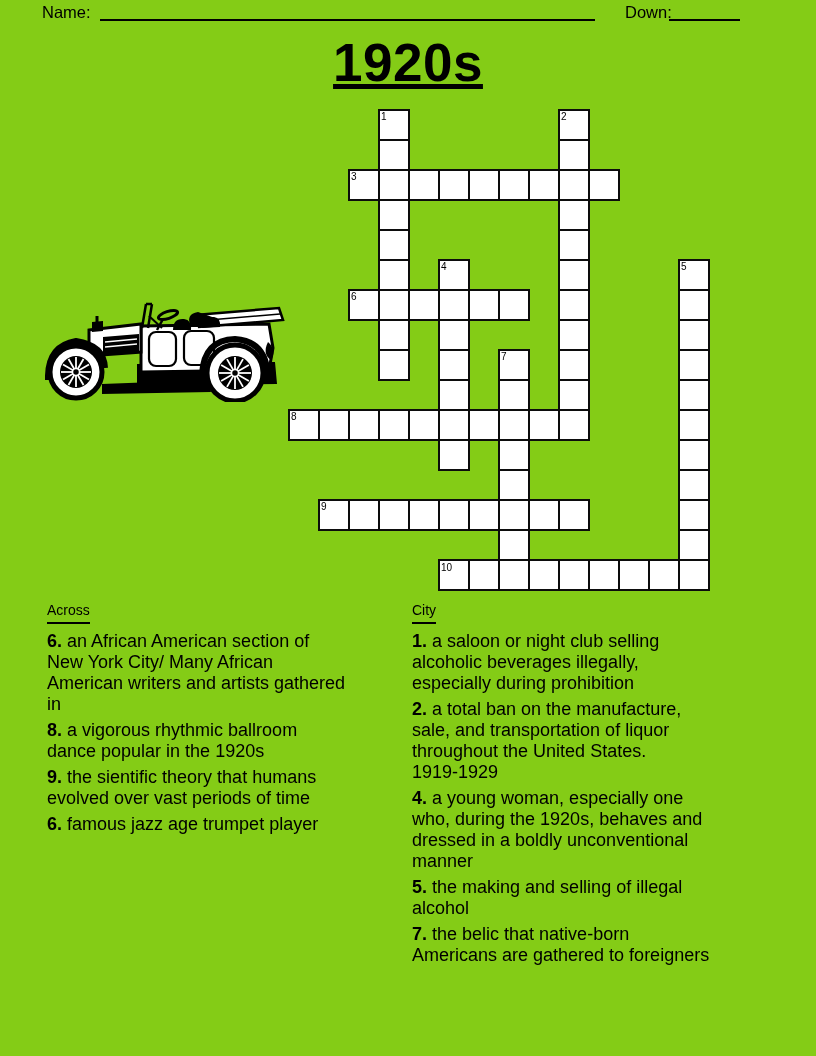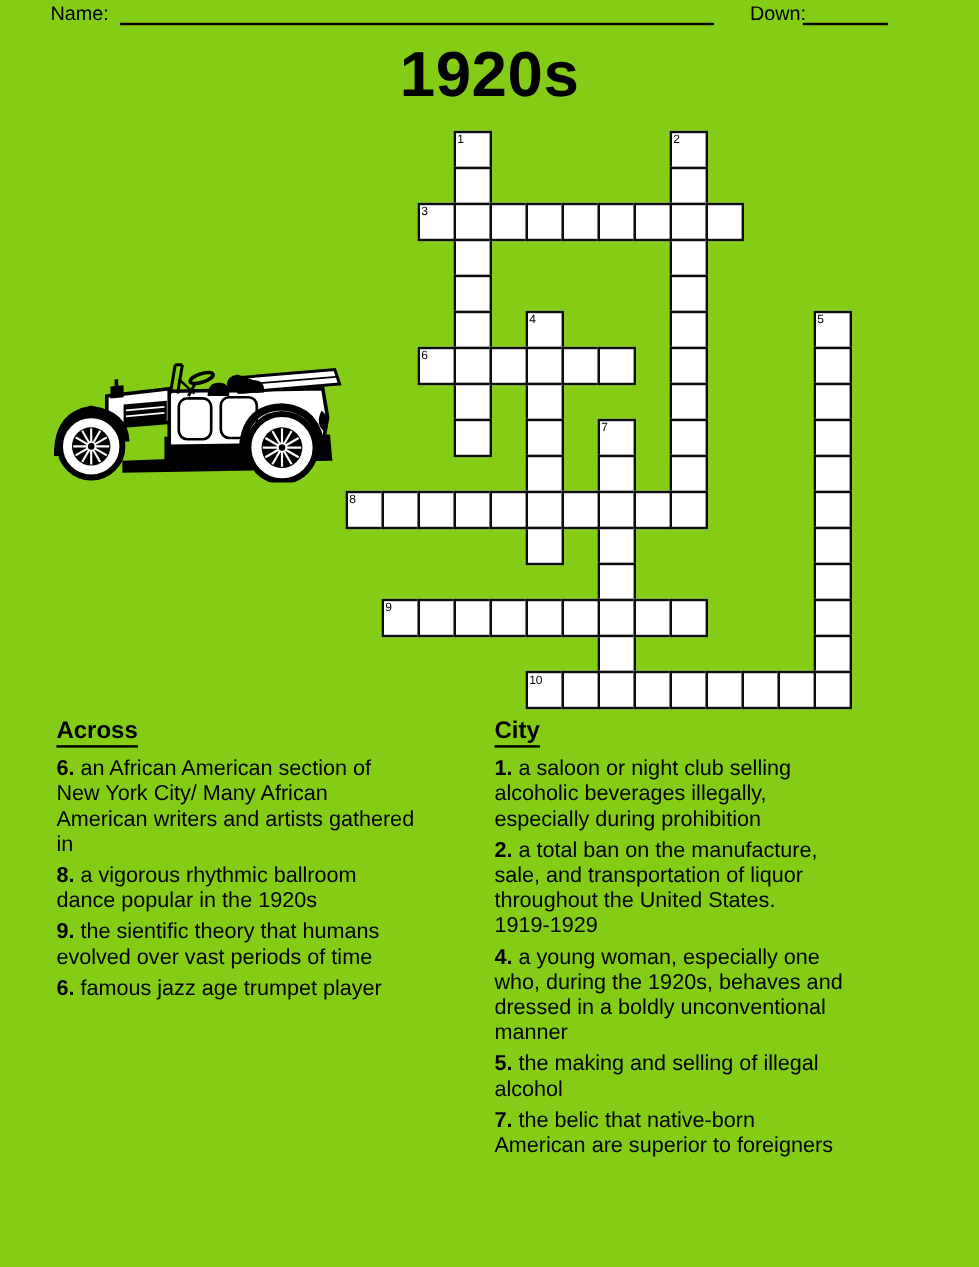--- a/index.html
+++ b/index.html
@@ -23,20 +23,21 @@
 
   
   .title {
     position: absolute;
     top: 36px; left: 0; width: 100%;
     text-align: center;
     font-size: 53px;
     font-weight: 700;
     line-height: 1;
     letter-spacing: 0.5px;
+    text-decoration: underline;
   }
 
   
   #grid { position: absolute; left: 288px; top: 109px; width: 424px; height: 484px; }
   .cell {
     position: absolute;
     width: 32px; height: 32px;
     box-sizing: border-box;
     border: 2px solid #0c0c0c;
     background: #fff;
@@ -50,22 +51,22 @@
 
   
   .car { position: absolute; left: 45px; top: 300px; }
 
   
   .clues { position: absolute; top: 599px; font-size: 18px; line-height: 21px; }
   #across-col { left: 47px; width: 372px; }
   #down-col { left: 412px; width: 372px; }
   .clue-heading {
     display: inline-block;
-    font-size: 20px;
-    font-weight: 700;
+    font-size: 14px;
+    font-weight: 400;
     border-bottom: 2.5px solid #000;
     padding-bottom: 1px;
     margin-bottom: 7px;
   }
   .clue { margin-bottom: 5px; }
   .clue b { font-weight: 700; }
   .clue-text { white-space: pre-line; }
 </style>
 </head>
 <body>
@@ -264,17 +265,17 @@
 sale, and transportation of liquor
 throughout the United States.
 1919-1929</span></div>
         <div class="clue"><b>4.</b> <span class="clue-text">a young woman, especially one
 who, during the 1920s, behaves and
 dressed in a boldly unconventional
 manner</span></div>
         <div class="clue"><b>5.</b> <span class="clue-text">the making and selling of illegal
 alcohol</span></div>
         <div class="clue"><b>7.</b> <span class="clue-text">the belic that native-born
-American are superior to foreigners</span></div>
+Americans are gathered to foreigners</span></div>
       </div>
   </div>
 
 </div>
 
 </body></html>

